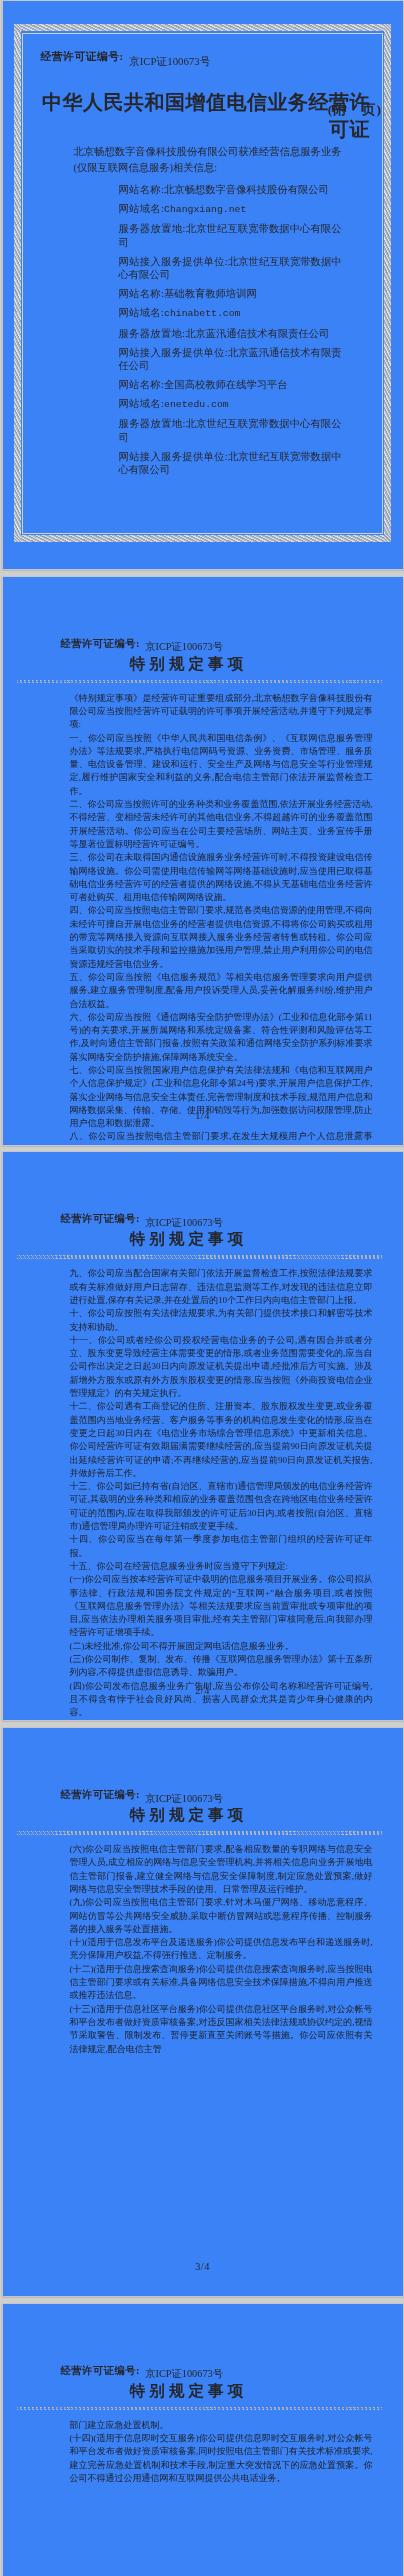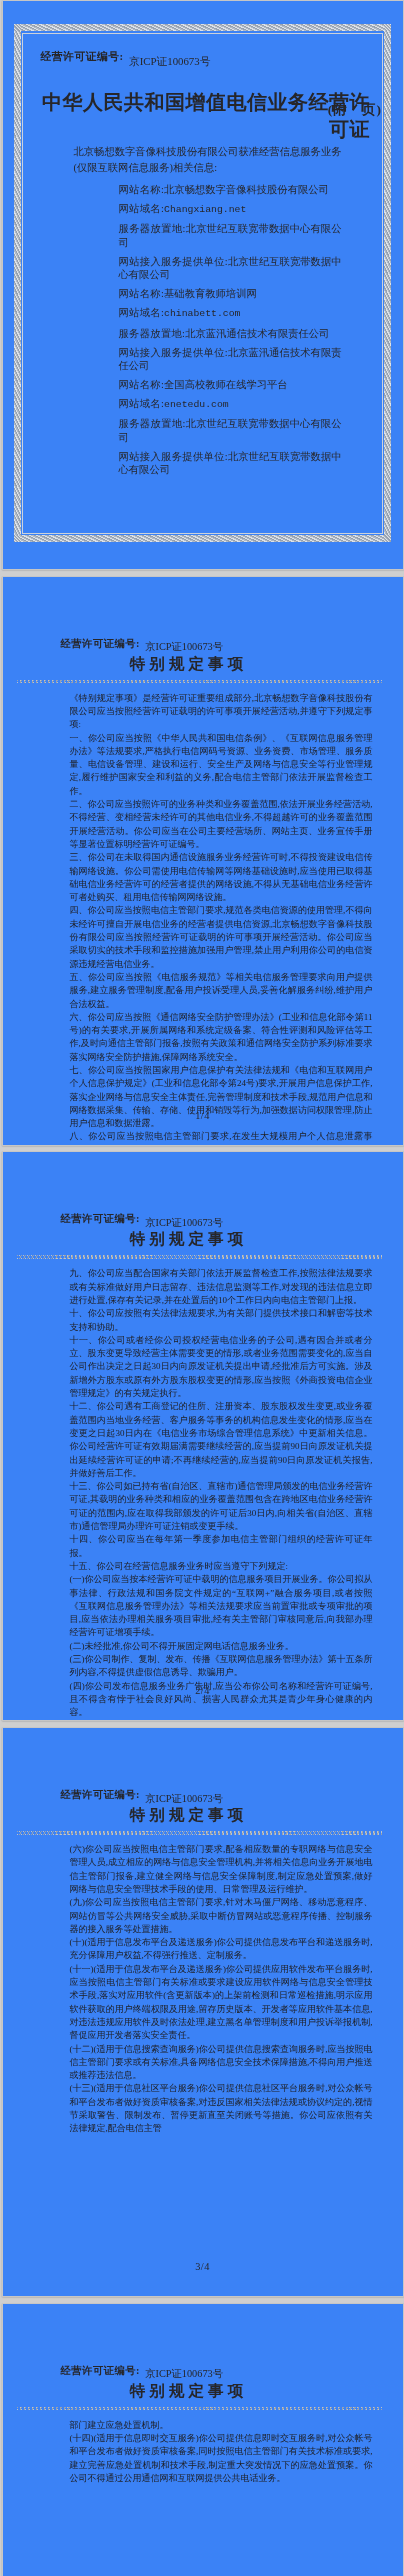--- a/index.html
+++ b/index.html
@@ -128,42 +128,42 @@
       <span class="lic-label">经营许可证编号:</span><span class="lic-no">京ICP证100673号</span>
     </div>
     <h2 class="title">特别规定事项</h2>
     <div class="zigzag"></div>
     <div class="content">
 
     <p class="para">《特别规定事项》是经营许可证重要组成部分,北京畅想数字音像科技股份有限公司应当按照经营许可证载明的许可事项开展经营活动,并遵守下列规定事项:</p>
         <p class="para">一、你公司应当按照《中华人民共和国电信条例》、《互联网信息服务管理办法》等法规要求,严格执行电信网码号资源、业务资费、市场管理、服务质量、电信设备管理、建设和运行、安全生产及网络与信息安全等行业管理规定,履行维护国家安全和利益的义务,配合电信主管部门依法开展监督检查工作。</p>
         <p class="para">二、你公司应当按照许可的业务种类和业务覆盖范围,依法开展业务经营活动,不得经营、变相经营未经许可的其他电信业务,不得超越许可的业务覆盖范围开展经营活动。你公司应当在公司主要经营场所、网站主页、业务宣传手册等显著位置标明经营许可证编号。</p>
         <p class="para">三、你公司在未取得国内通信设施服务业务经营许可时,不得投资建设电信传输网络设施。你公司需使用电信传输网等网络基础设施时,应当使用已取得基础电信业务经营许可的经营者提供的网络设施,不得从无基础电信业务经营许可者处购买、租用电信传输网网络设施。</p>
-        <p class="para">四、你公司应当按照电信主管部门要求,规范各类电信资源的使用管理,不得向未经许可擅自开展电信业务的经营者提供电信资源,北京畅想数字音像科技股份有限公司应当按照经营许可证载明的许可事项开展经营活动。你公司应当采取切实的技术手段和监控措施加强用户管理,禁止用户利用你公司的电信资源违规经营电信业务。</p>
+        <p class="para">四、你公司应当按照电信主管部门要求,规范各类电信资源的使用管理,不得向未经许可擅自开展电信业务的经营者提供电信资源,不得将你公司购买或租用的带宽等网络接入资源向互联网接入服务业务经营者转售或转租。你公司应当采取切实的技术手段和监控措施加强用户管理,禁止用户利用你公司的电信资源违规经营电信业务。</p>
         <p class="para">五、你公司应当按照《电信服务规范》等相关电信服务管理要求向用户提供服务,建立服务管理制度,配备用户投诉受理人员,妥善化解服务纠纷,维护用户合法权益。</p>
         <p class="para">六、你公司应当按照《通信网络安全防护管理办法》(工业和信息化部令第11号)的有关要求,开展所属网络和系统定级备案、符合性评测和风险评估等工作,及时向通信主管部门报备,按照有关政策和通信网络安全防护系列标准要求落实网络安全防护措施,保障网络系统安全。</p>
         <p class="para">七、你公司应当按照国家用户信息保护有关法律法规和《电信和互联网用户个人信息保护规定》(工业和信息化部令第24号)要求,开展用户信息保护工作,落实企业网络与信息安全主体责任,完善管理制度和技术手段,规范用户信息和网络数据采集、传输、存储、使用和销毁等行为,加强数据访问权限管理,防止用户信息和数据泄露。</p>
         <p class="para">八、你公司应当按照电信主管部门要求,在发生大规模用户个人信息泄露事件、影响众多用户的服务中断事件等重大网络安全事件时,立即采取应急措施,控制影响范围,消除事件危害,并第一时间向电信主管部门报告,根据电信主管部门要求采取应急处置措施。</p>
       </div>
     <div class="pgnum">1/4</div>
   </section>
 
   <section class="sheet sp">
     <div class="lic">
       <span class="lic-label">经营许可证编号:</span><span class="lic-no">京ICP证100673号</span>
     </div>
     <h2 class="title">特别规定事项</h2>
     <div class="zigzag"></div>
     <div class="content">
 
     <p class="para">九、你公司应当配合国家有关部门依法开展监督检查工作,按照法律法规要求或有关标准做好用户日志留存、违法信息监测等工作,对发现的违法信息立即进行处置,保存有关记录,并在处置后的10个工作日内向电信主管部门上报。</p>
         <p class="para">十、你公司应按照有关法律法规要求,为有关部门提供技术接口和解密等技术支持和协助。</p>
         <p class="para">十一、你公司或者经你公司授权经营电信业务的子公司,遇有因合并或者分立、股东变更导致经营主体需要变更的情形,或者业务范围需要变化的,应当自公司作出决定之日起30日内向原发证机关提出申请,经批准后方可实施。涉及新增外方股东或原有外方股东股权变更的情形,应当按照《外商投资电信企业管理规定》的有关规定执行。</p>
         <p class="para">十二、你公司遇有工商登记的住所、注册资本、股东股权发生变更,或业务覆盖范围内当地业务经营、客户服务等事务的机构信息发生变化的情形,应当在变更之日起30日内在《电信业务市场综合管理信息系统》中更新相关信息。你公司经营许可证有效期届满需要继续经营的,应当提前90日向原发证机关提出延续经营许可证的申请;不再继续经营的,应当提前90日向原发证机关报告,并做好善后工作。</p>
-        <p class="para">十三、你公司如已持有省(自治区、直辖市)通信管理局颁发的电信业务经营许可证,其载明的业务种类和相应的业务覆盖范围包含在跨地区电信业务经营许可证的范围内,应在取得我部颁发的许可证后30日内,向相关省(自治区、直辖市)通信管理局办理许可证注销或变更手续。</p>
+        <p class="para">十三、你公司如已持有省(自治区、直辖市)通信管理局颁发的电信业务经营许可证,其载明的业务种类和相应的业务覆盖范围包含在跨地区电信业务经营许可证的范围内,应在取得我部颁发的许可证后30日内,或者按照(自治区、直辖市)通信管理局办理许可证注销或变更手续。</p>
         <p class="para">十四、你公司应当在每年第一季度参加电信主管部门组织的经营许可证年报。</p>
         <p class="para">十五、你公司在经营信息服务业务时应当遵守下列规定:</p>
         <p class="para">(一)你公司应当按本经营许可证中载明的信息服务项目开展业务。你公司拟从事法律、行政法规和国务院文件规定的“互联网+”融合服务项目,或者按照《互联网信息服务管理办法》等相关法规要求应当前置审批或专项审批的项目,应当依法办理相关服务项目审批,经有关主管部门审核同意后,向我部办理经营许可证增项手续。</p>
         <p class="para">(二)未经批准,你公司不得开展固定网电话信息服务业务。</p>
         <p class="para">(三)你公司制作、复制、发布、传播《互联网信息服务管理办法》第十五条所列内容,不得提供虚假信息诱导、欺骗用户。</p>
         <p class="para">(四)你公司发布信息服务业务广告时,应当公布你公司名称和经营许可证编号,且不得含有悖于社会良好风尚、损害人民群众尤其是青少年身心健康的内容。</p>
         <p class="para">(五)你公司向用户收费应当做到准确、合理,不得向用户收取信息服务项目中明码标</p>
       </div>
     <div class="pgnum">2/4</div>
   </section>
@@ -172,21 +172,20 @@
     <div class="lic">
       <span class="lic-label">经营许可证编号:</span><span class="lic-no">京ICP证100673号</span>
     </div>
     <h2 class="title">特别规定事项</h2>
     <div class="zigzag"></div>
     <div class="content">
 
         <p class="para">(六)你公司应当按照电信主管部门要求,配备相应数量的专职网络与信息安全管理人员,成立相应的网络与信息安全管理机构,并将相关信息向业务开展地电信主管部门报备,建立健全网络与信息安全保障制度,制定应急处置预案,做好网络与信息安全管理技术手段的使用、日常管理及运行维护。</p>
         <p class="para">(九)你公司应当按照电信主管部门要求,针对木马僵尸网络、移动恶意程序、网站仿冒等公共网络安全威胁,采取中断仿冒网站或恶意程序传播、控制服务器的接入服务等处置措施。</p>
         <p class="para">(十)(适用于信息发布平台及递送服务)你公司提供信息发布平台和递送服务时,充分保障用户权益,不得强行推送、定制服务。</p>
-        <p class="para">(十一)(适用于信息发布平台及递送服务)你公司提供应用软件发布平台服务时,应当按照电信主管部门有关标准或要求建设应用软件网络与信息安全管理技术手段,落实对应用软件(含更新版本)的上架前检测和日常巡检措施,明示应用软件获取的用户终端权限及用途,留存历史版本、开发者等应用软件基本信息,对违法违规应用软件及时依法处理,建立黑名单管理制度和用户投诉举报机制,督促应用开发者落实安全责任。</p>
         <p class="para">(十二)(适用于信息搜索查询服务)你公司提供信息搜索查询服务时,应当按照电信主管部门要求或有关标准,具备网络信息安全技术保障措施,不得向用户推送或推荐违法信息。</p>
         <p class="para">(十三)(适用于信息社区平台服务)你公司提供信息社区平台服务时,对公众帐号和平台发布者做好资质审核备案,对违反国家相关法律法规或协议约定的,视情节采取警告、限制发布、暂停更新直至关闭账号等措施。你公司应依照有关法律规定,配合电信主管</p>
       </div>
     <div class="pgnum">3/4</div>
   </section>
 
   <section class="sheet sp">
     <div class="lic">
       <span class="lic-label">经营许可证编号:</span><span class="lic-no">京ICP证100673号</span>
     </div>

